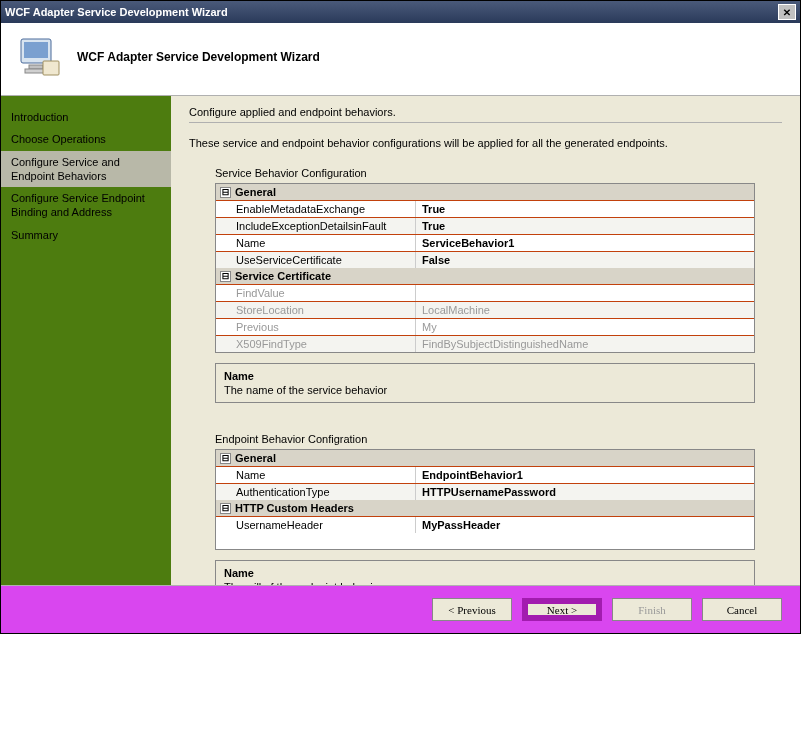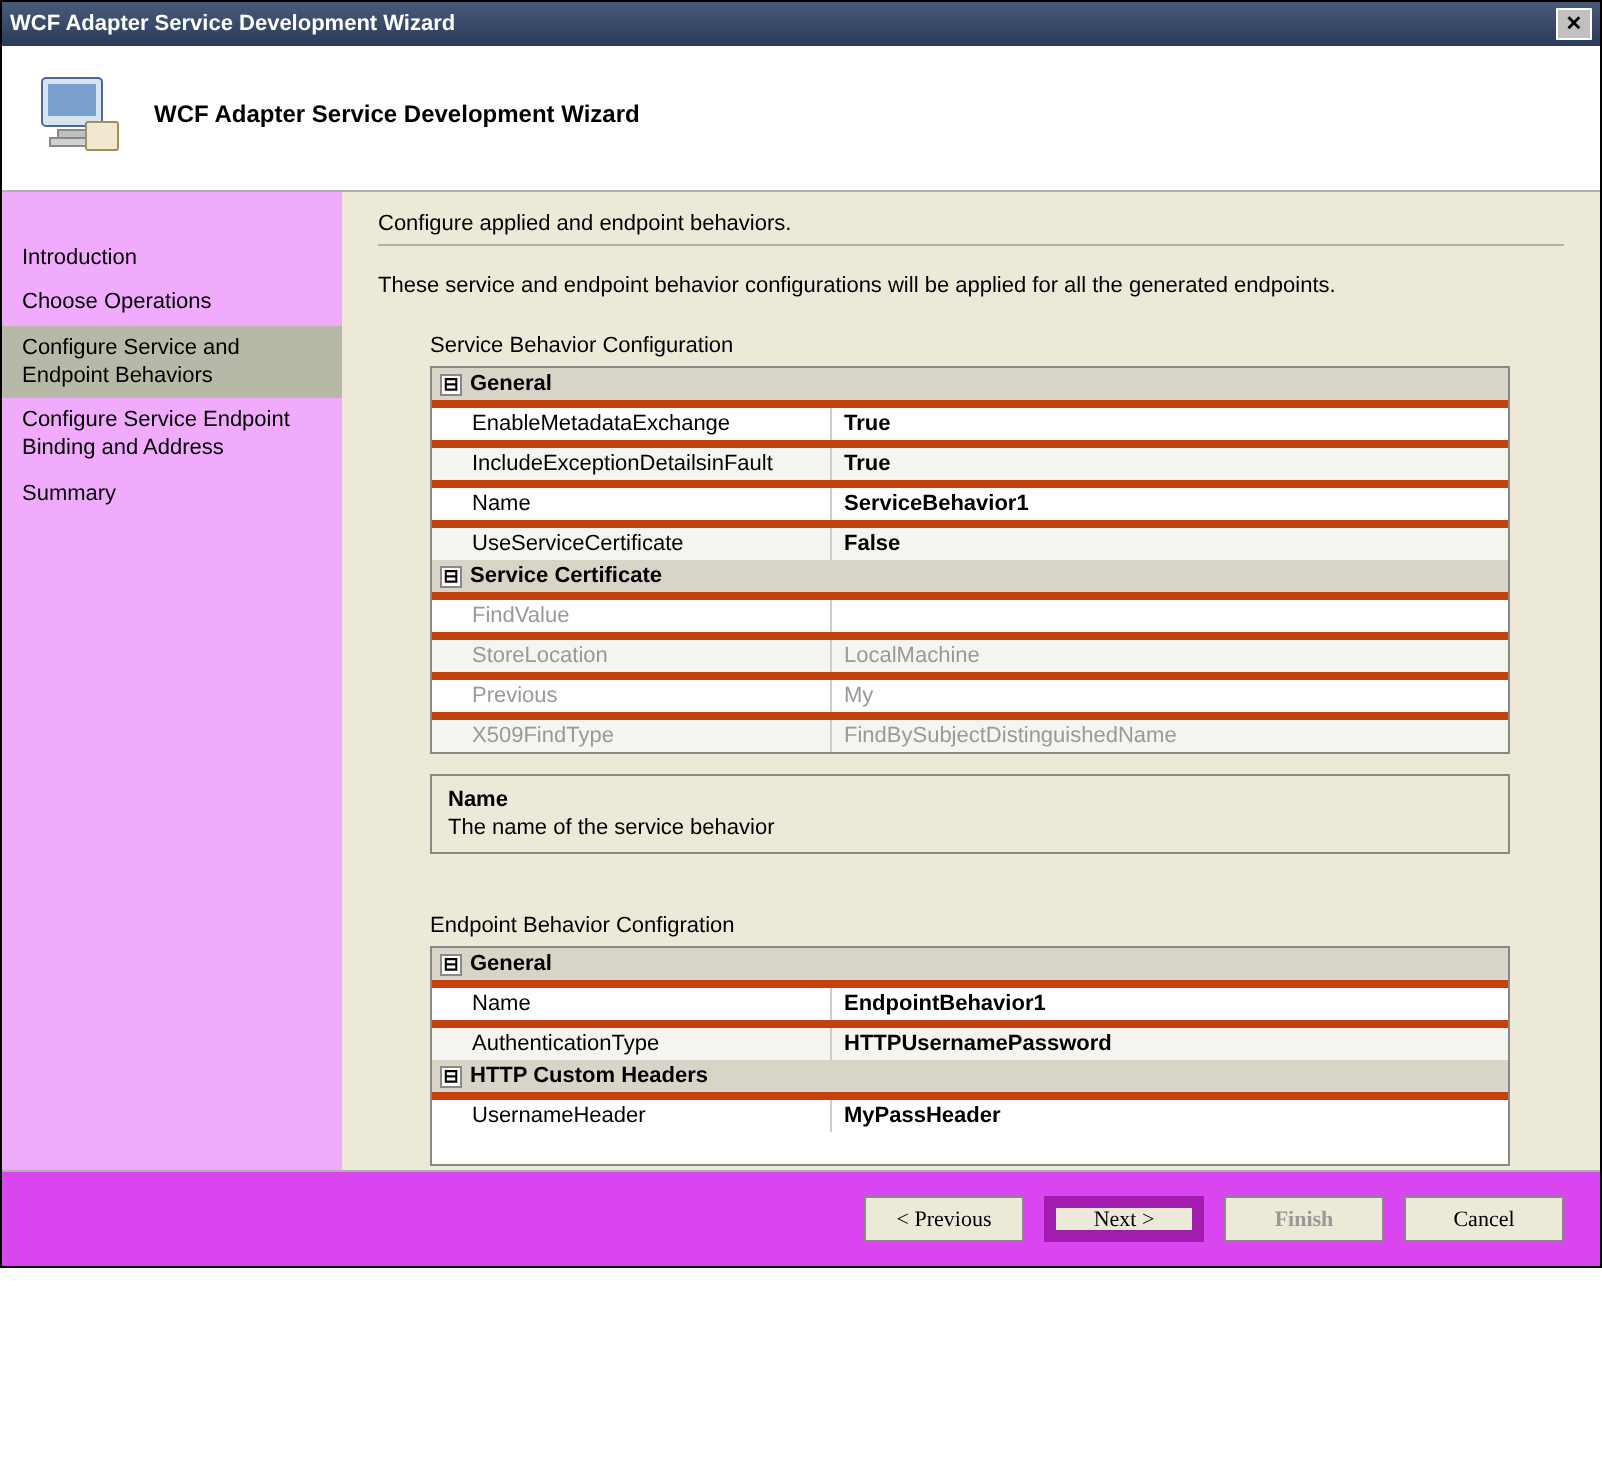--- a/index.html
+++ b/index.html
@@ -5,44 +5,44 @@
 * { box-sizing: border-box; margin: 0; padding: 0; }
 body { font-family: Tahoma, sans-serif; font-size: 11px; background: #fff; }
 .window { width: 801px; height: 634px; border: 1px solid #000; background: #fff; display: flex; flex-direction: column; }
 .titlebar { background: linear-gradient(#4a5a7a,#2a3a5a); color: #fff; height: 22px; display: flex; align-items: center; padding: 0 4px; font-weight: bold; font-size: 11px; }
 .titlebar-text { flex: 1; }
 .close-btn { width: 18px; height: 16px; background: #c0c0c0; border: 1px solid #fff; display: flex; align-items: center; justify-content: center; color: #000; font-weight: bold; font-size: 10px; cursor: pointer; }
 .header { display: flex; align-items: center; padding: 10px 14px 14px 14px; border-bottom: 1px solid #b0b0b0; }
 .header-icon { width: 48px; height: 48px; margin-right: 14px; position: relative; }
 .header-title { font-weight: bold; font-size: 12px; }
 .content { flex: 1; display: flex; background: #ece9d8; overflow: hidden; }
-.sidebar { width: 170px; padding: 22px 0; background: #f0abfc; }
+.sidebar { width: 170px; padding: 10px 0; background: #4d7c0f; }
 .sidebar-item { padding: 4px 10px; color: #000; cursor: pointer; line-height: 1.3; }
 .sidebar-item.selected { background: #b8b8a8; }
 .main { flex: 1; padding: 10px 18px; overflow-y: auto; }
 .section-desc { margin-bottom: 4px; }
 .hr { border: none; border-top: 1px solid #b0b0b0; margin: 4px 0 14px 0; }
 .intro-text { margin-bottom: 18px; }
 .grid-label { margin: 0 0 4px 26px; }
 .prop-grid { margin: 0 0 10px 26px; width: 540px; border: 1px solid #888; background: #fff; }
 .grid-section { background: #d8d4c8; font-weight: bold; padding: 2px 4px; display: flex; align-items: center; }
 .toggle { width: 11px; height: 11px; border: 1px solid #888; background: #fff; margin-right: 4px; display: inline-flex; align-items: center; justify-content: center; font-size: 9px; line-height: 1; }
-.grid-row { display: flex; border-top: 4px solid #c2410c; }
+.grid-row { display: flex; border-top: 1px solid #c2410c; }
 .grid-row.alt { background: #f4f4f0; }
 .prop-name { width: 200px; padding: 2px 4px 2px 20px; border-right: 1px solid #ccc; }
 .prop-val { flex: 1; padding: 2px 6px; }
 .prop-val.bold { font-weight: bold; }
 .prop-name.disabled, .prop-val.disabled { color: #999; }
 .grid-spacer { height: 16px; }
 .desc-box { margin: 0 0 30px 26px; width: 540px; border: 1px solid #888; background: #ece9d8; padding: 6px 8px; }
 .desc-box .desc-title { font-weight: bold; margin-bottom: 2px; }
 .footer { border-top: 1px solid #b0b0b0; padding: 12px 18px; display: flex; justify-content: flex-end; gap: 10px; background: #d946ef; }
 .btn { min-width: 80px; height: 23px; border: 1px solid #888; background: #ece9d8; font-family: Tahoma; font-size: 11px; cursor: pointer; }
 .btn.default { border: 6px solid #a21caf; }
-.btn:disabled { color: #999; cursor: default; font-weight: bold; }
+.btn:disabled { color: #999; cursor: default; }
 </style>
 </head>
 <body>
 
 <div class="window">
   <div class="titlebar">
     <span class="titlebar-text">WCF Adapter Service Development Wizard</span>
     <div class="close-btn">
       <span>✕</span>
     </div>

